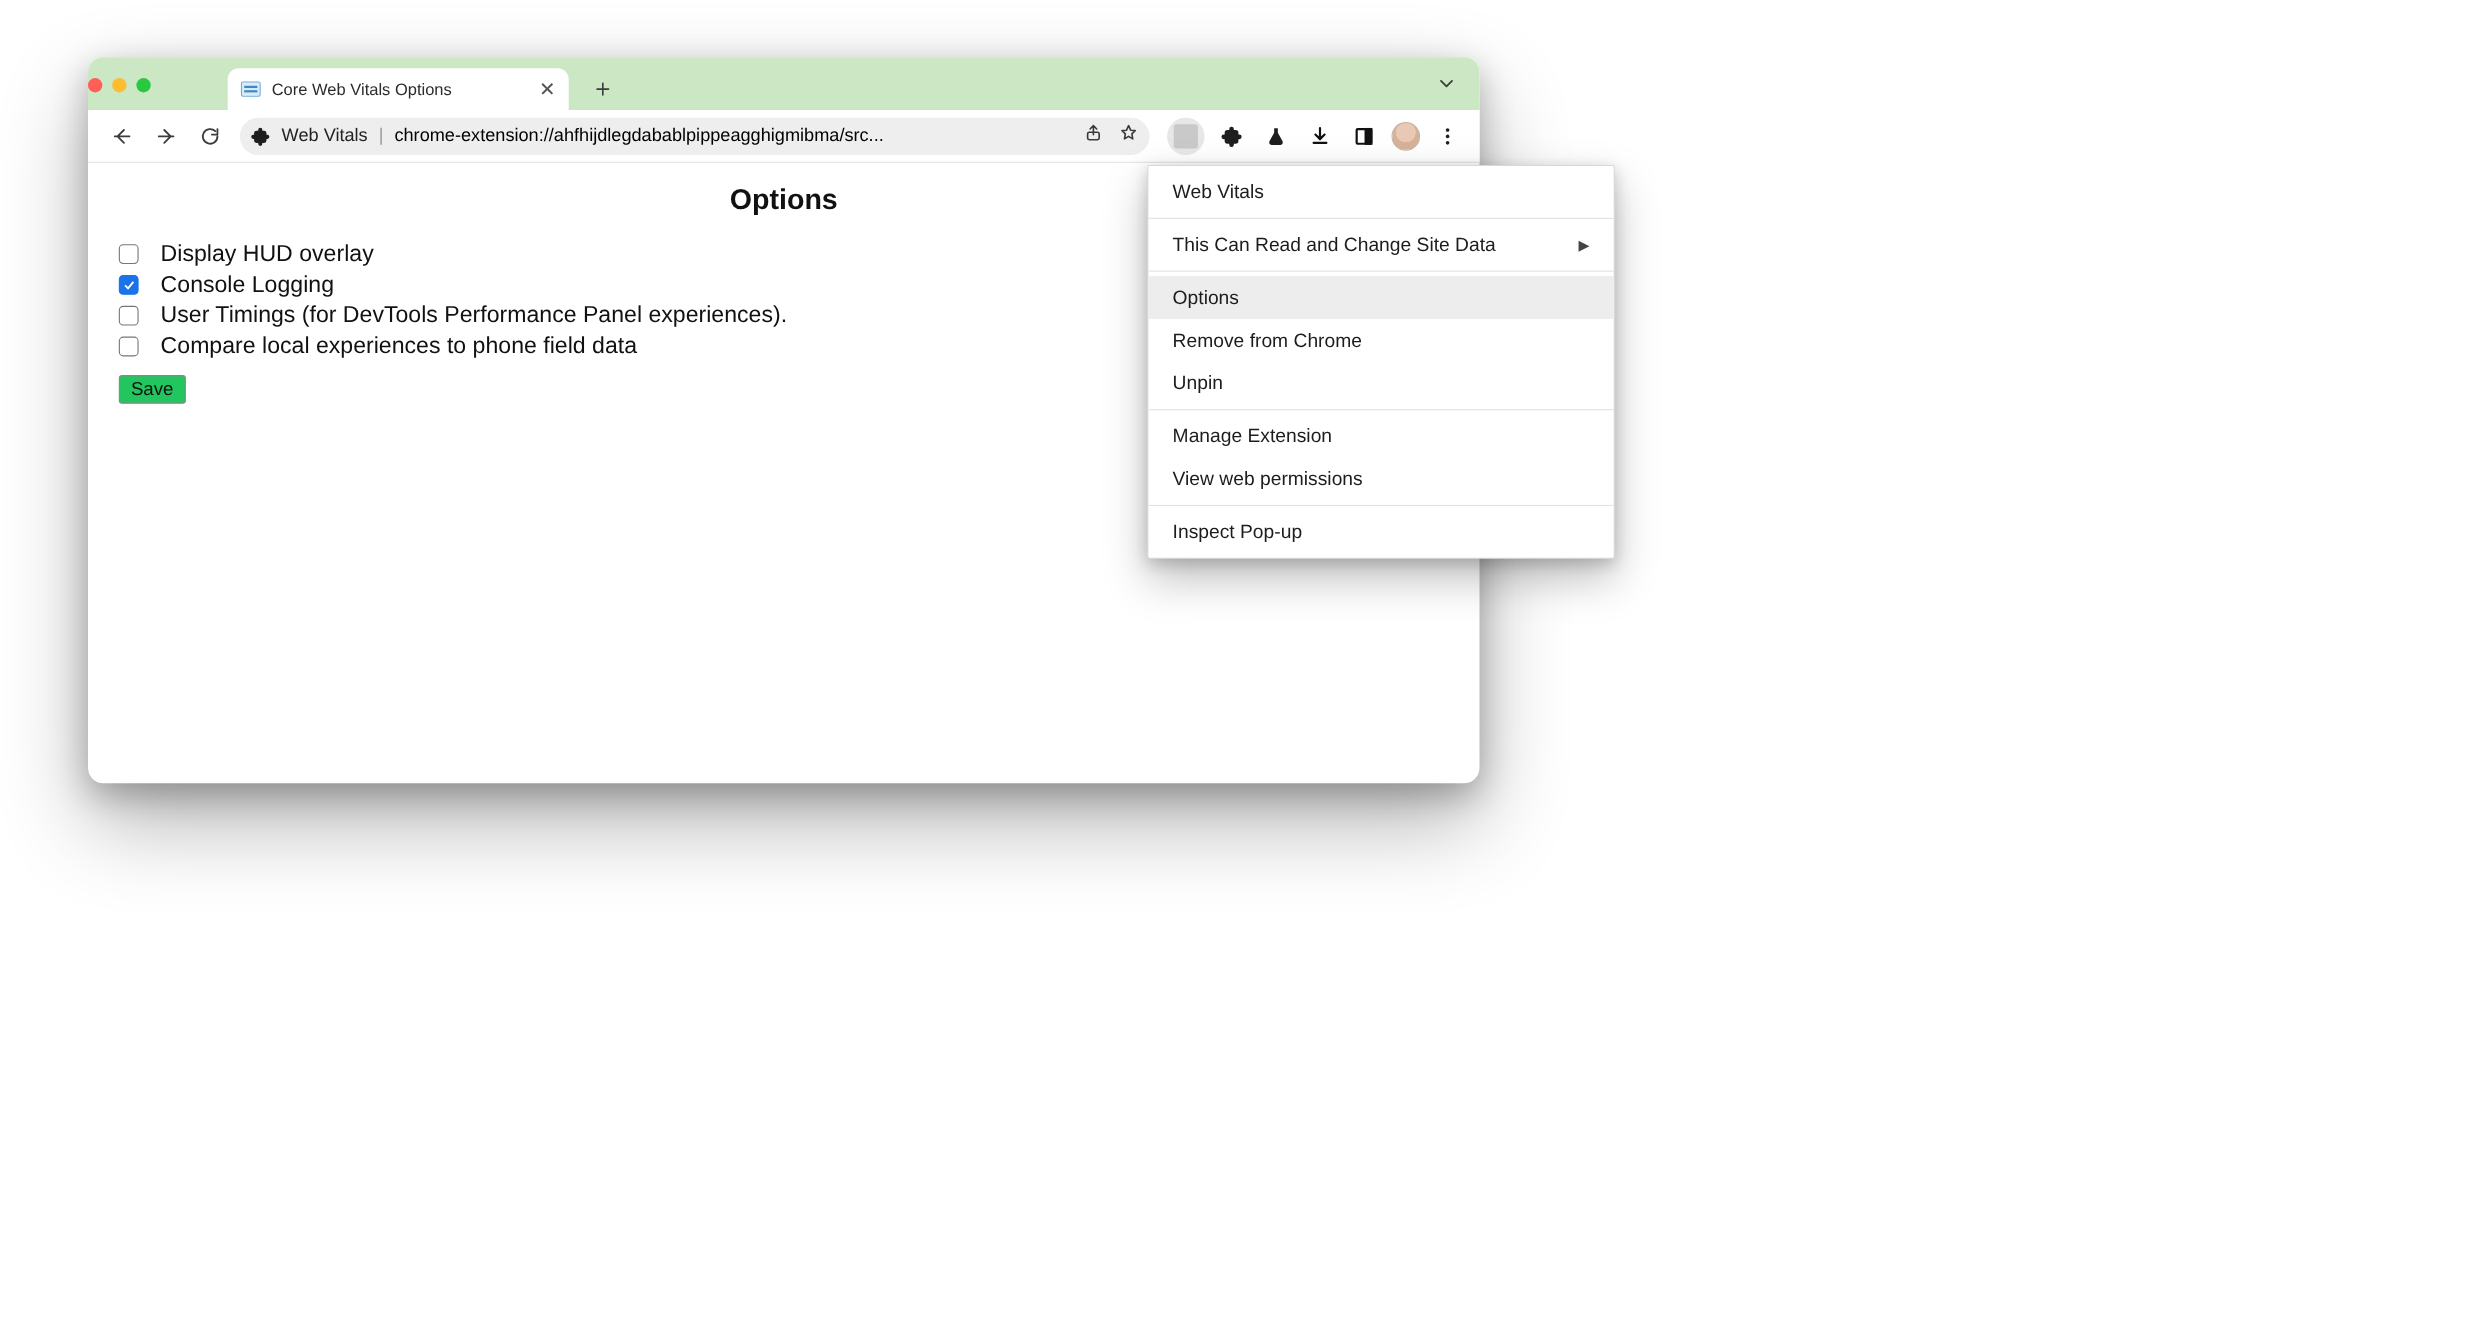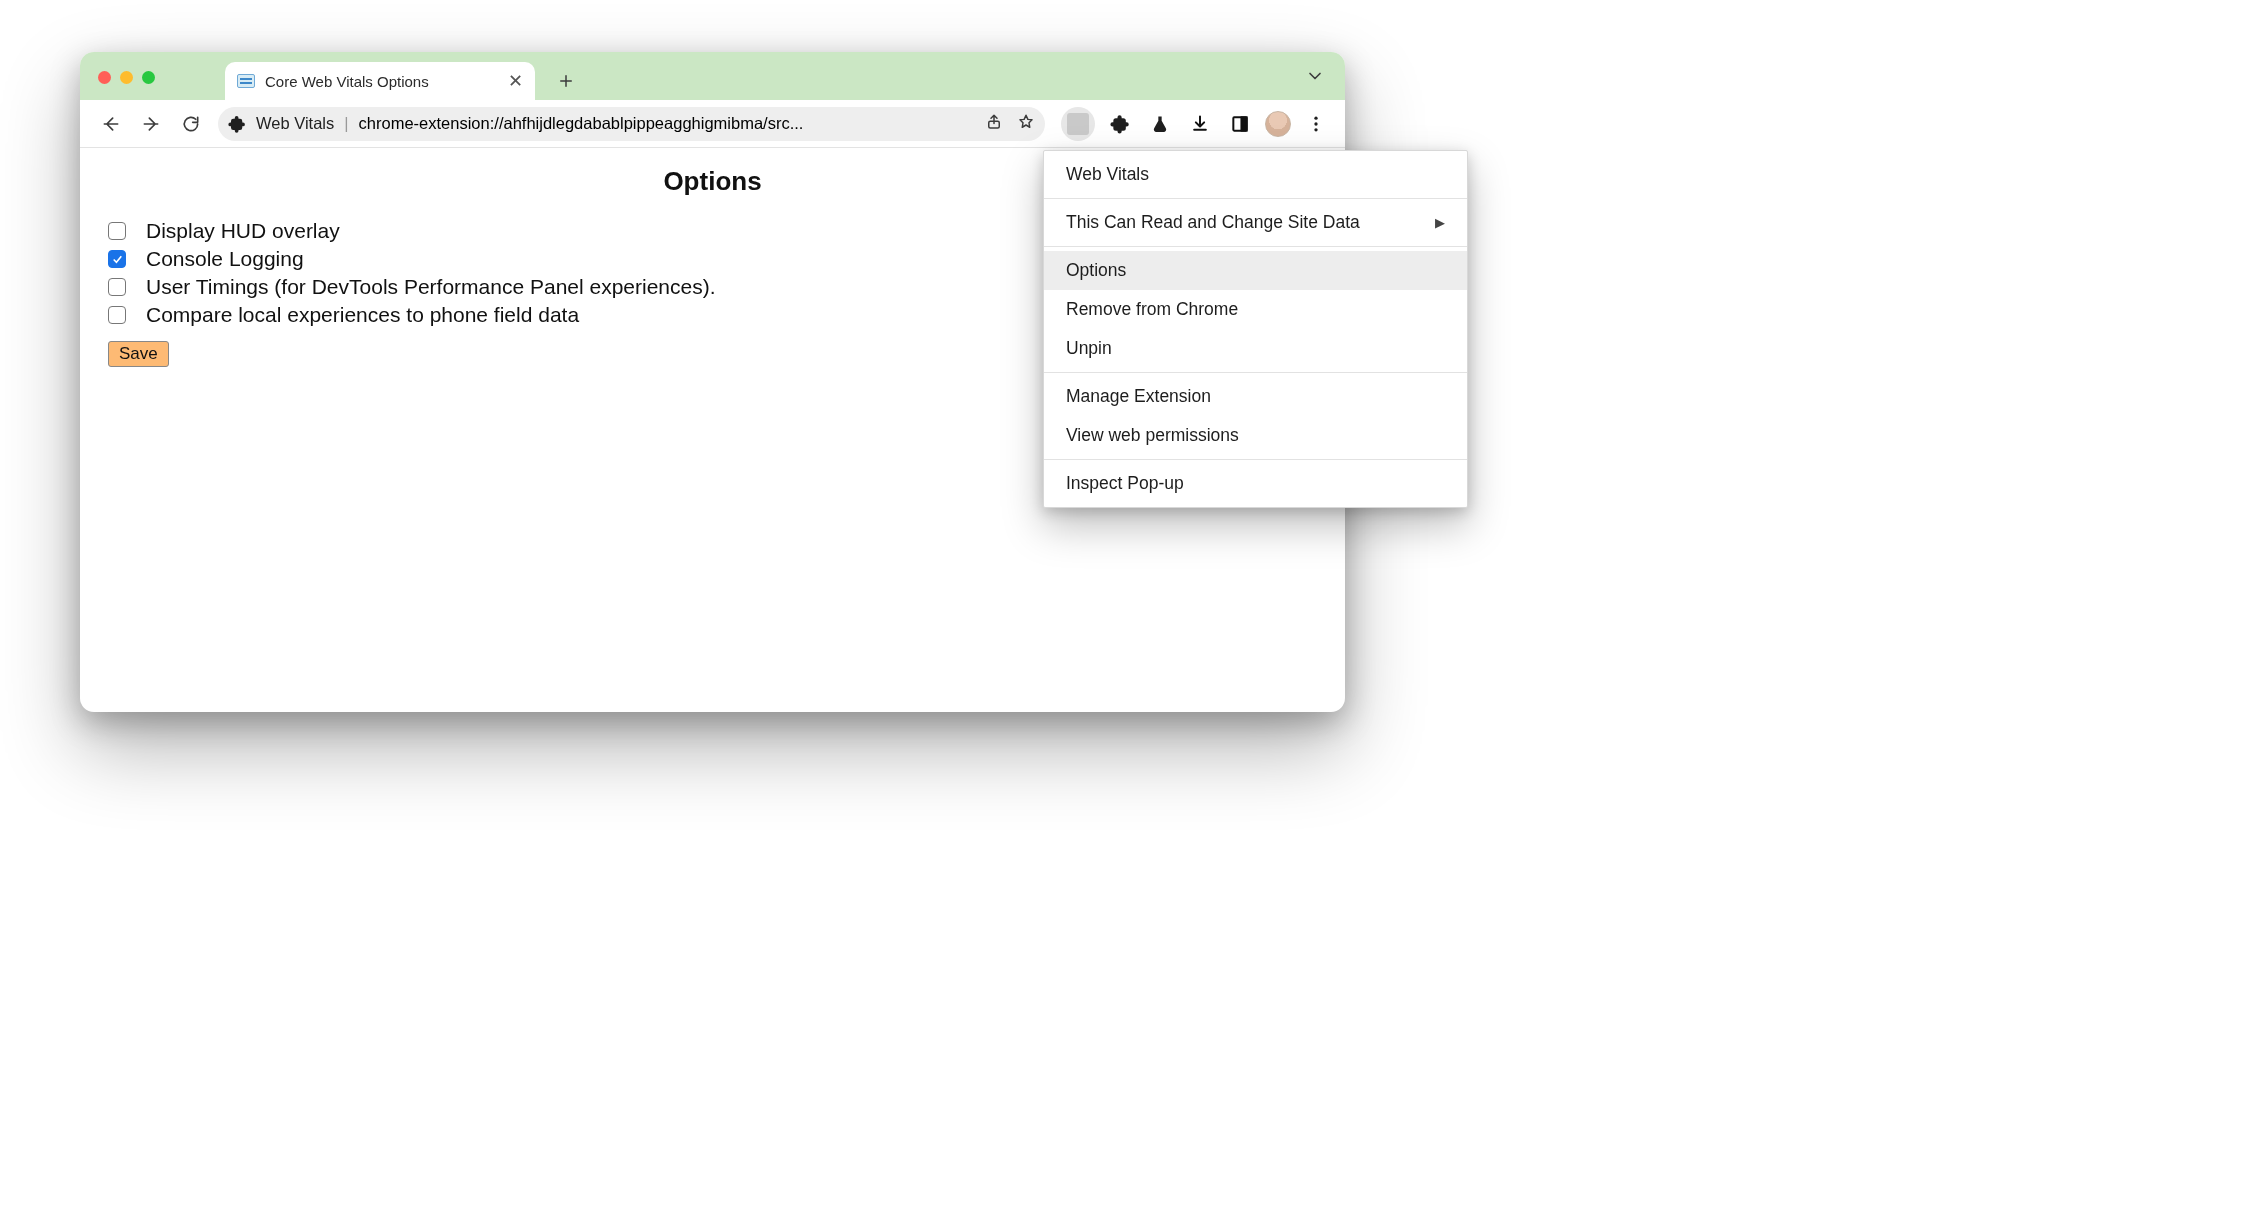--- a/index.html
+++ b/index.html
@@ -25,21 +25,20 @@
     border-radius: 14px;
     overflow: visible;
     box-shadow: 0 35px 80px rgba(0,0,0,0.30), 0 10px 30px rgba(0,0,0,0.25);
   }
   
   .tabstrip {
     height: 48px;
     background: #cbe7c4;
     display: flex;
     align-items: flex-end;
-    padding-left: 18px;
     border-top-left-radius: 14px;
     border-top-right-radius: 14px;
     position: relative;
   }
   .traffic-lights {
     display: flex;
     gap: 9px;
     align-items: center;
     margin-bottom: 16px;
     margin-right: 70px;
@@ -172,21 +171,21 @@
   }
   .chk.checked{
     background:#1a73e8;
     border-color:#1a73e8;
   }
   .chk.checked svg{ width:13px; height:13px; stroke:#fff; stroke-width:3; fill:none;}
   .savebtn{
     margin-top:10px;
     font-size:17px;
     padding:2px 10px;
-    background:#fdba74;
+    background:#22c55e;
     border:1px solid #888;
     border-radius:3px;
     color:#111;
   }
   
   .ctxmenu{
     position:absolute;
     left: 963px;
     top: 98px;
     width: 425px;

